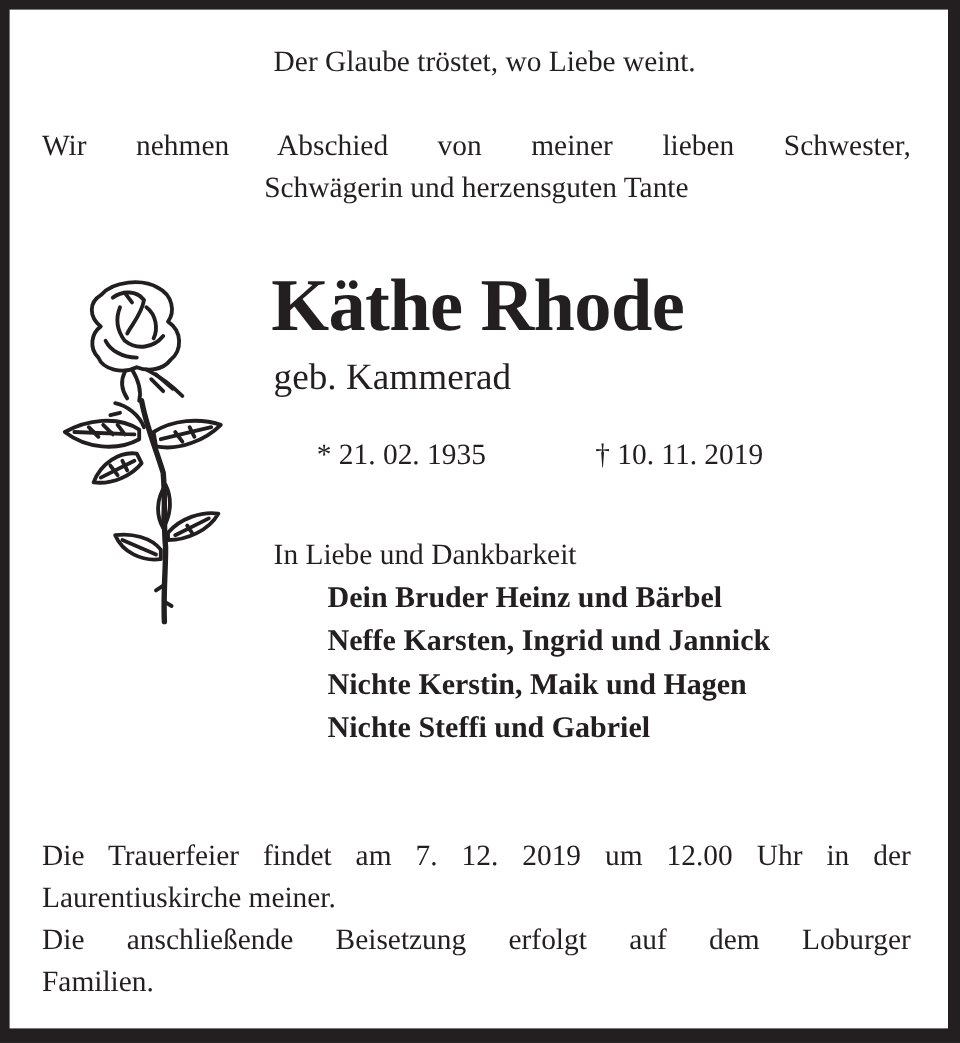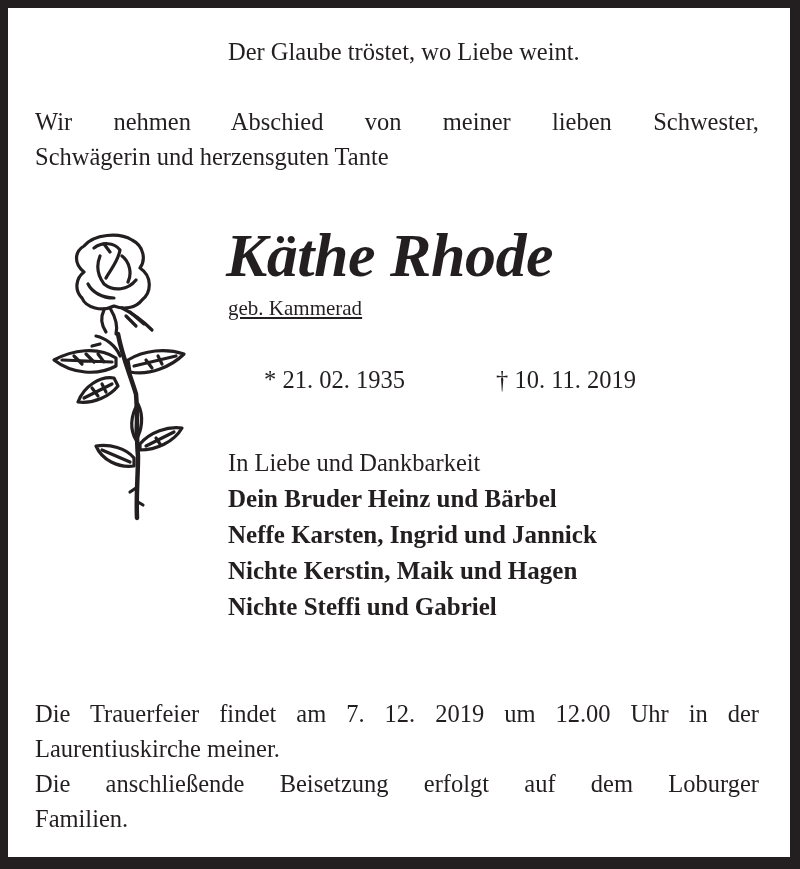--- a/index.html
+++ b/index.html
@@ -9,33 +9,32 @@
       background: #ffffff;
     }
     .serif { font-family: "Liberation Serif", "DejaVu Serif", serif; color: #231f20; }
     .motto {
       position: absolute; left: 220px; top: 30px; font-size: 24.5px; white-space: nowrap; text-align: center;
     }
     .intro {
       position: absolute; left: 27px; top: 96px; width: 724px; font-size: 24.5px; line-height: 35px;
     }
     .intro .l1 { display: block; text-align: justify; text-align-last: justify; }
-    .intro .l2 { display: block; }
+    .intro .l2 { display: block; text-align: center; }
     .rose { position: absolute; left: 36px; top: 218px; width: 150px; height: 300px; }
     .name {
       position: absolute; left: 218px; top: 212px; font-size: 62px; font-weight: bold; white-space: nowrap;
       letter-spacing: -0.5px;
-      font-style: italic;
     }
-    .maiden { position: absolute; left: 220px; top: 288px; font-size: 21px; white-space: nowrap; text-decoration: underline; }
+    .maiden { position: absolute; left: 220px; top: 288px; font-size: 31px; white-space: nowrap; }
     .dates { position: absolute; left: 220px; top: 358px; font-size: 24.5px; white-space: nowrap; margin-left: 36px; }
     .dates .death { position: absolute; left: 232px; top: 0; }
     .family { position: absolute; left: 220px; top: 437px; font-size: 24.5px; line-height: 36px; }
     .family .lead { display: block; }
-    .family .member { display: block; font-weight: bold; font-size: 25px; }
+    .family .member { display: block; font-weight: bold; font-size: 25px; margin-left: 45px; }
     .ceremony {
       position: absolute; left: 27px; top: 688px; width: 724px; font-size: 24.5px; line-height: 35px;
     }
     .ceremony .j { display: block; text-align: justify; text-align-last: justify; }
     .ceremony .n { display: block; }
   </style>
 </head>
 <body>
 
 <div class="frame">

